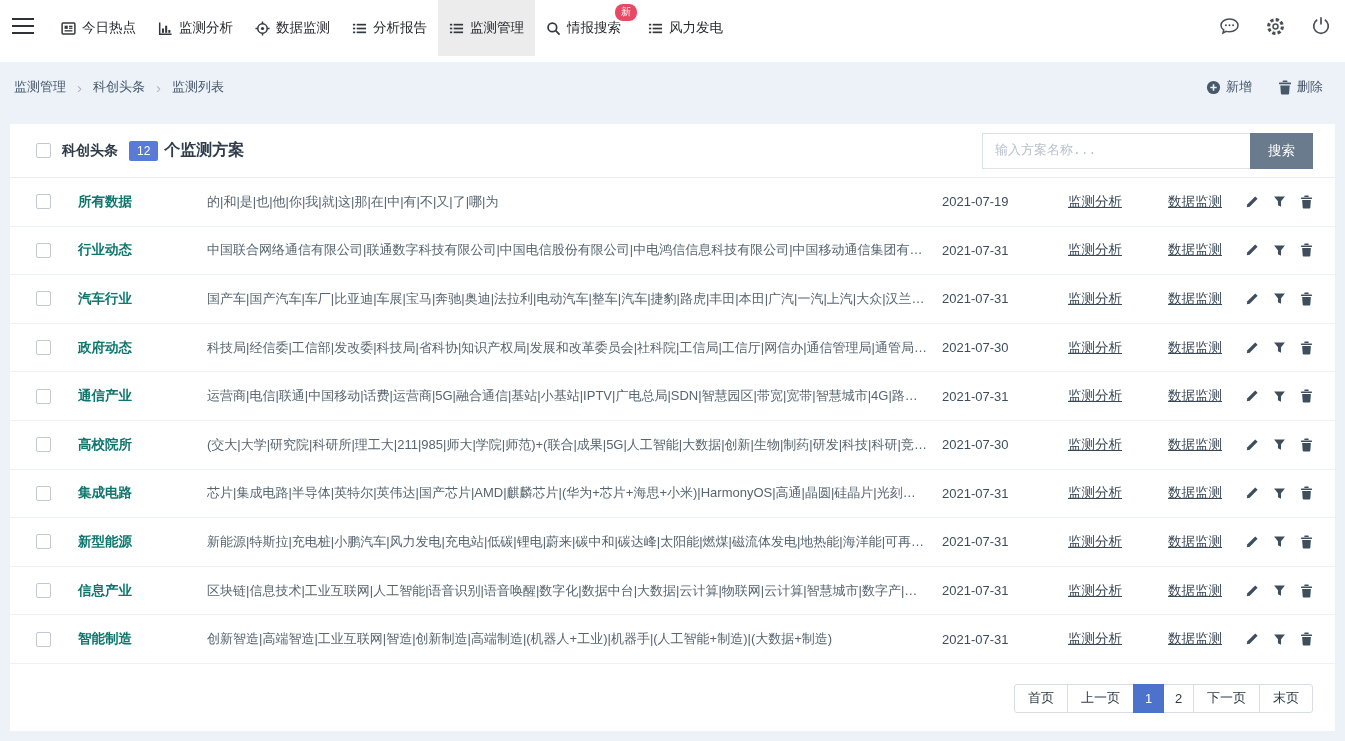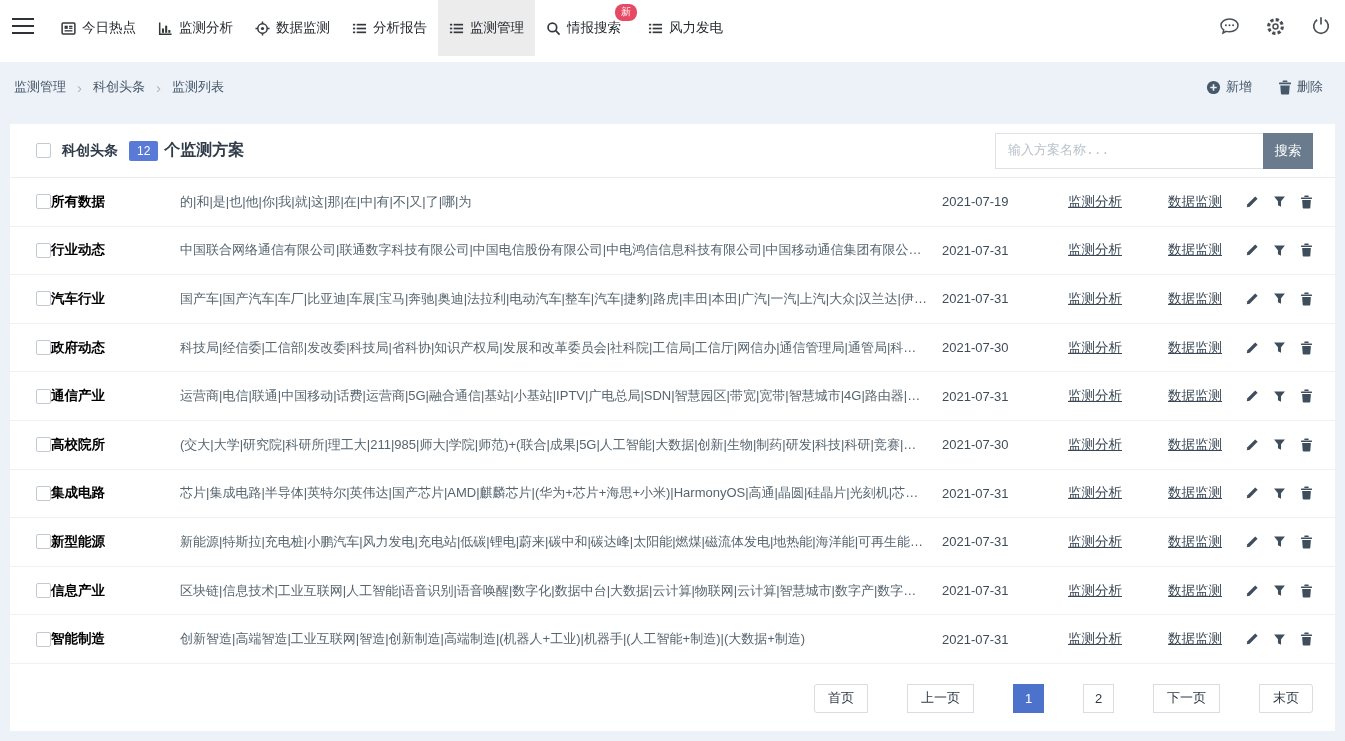--- a/index.html
+++ b/index.html
@@ -30,34 +30,34 @@
   
   .card { background:#fff; margin:12px 10px 0; height:607px; display:flex; flex-direction:column; }
   .card-header { flex:0 0 54px; display:flex; align-items:center; padding:0 22px 0 26px; border-bottom:1px solid #e9edf2; }
   .checkbox { width:15px; height:15px; border:1px solid #c2c9d2; border-radius:2px; background:#fff; flex:0 0 15px; cursor:pointer; }
   .card-title { font-size:14px; font-weight:700; color:#2f3b48; margin-left:11px; }
   .count-badge { color:#fff; font-size:12px; padding:3px 8px; border-radius:2px; margin-left:11px;text-align:center; }
   .count-suffix { font-size:16px; color:#2f3b48; margin-left:6px; font-weight:600; }
   .search-group { margin-left:auto; display:flex;font-family:Liberation Mono, monospace; }
   .search-input { width:268px; height:36px; border:1px solid #dde2e8; border-right:none; padding:0 12px; font-size:13px; color:#333; outline:none; font-family:inherit; }
   .search-input::placeholder { color:#b9c2cc; }
-  .search-btn { width:50px; height:36px; color:#fff; border:none; font-size:13.5px; cursor:pointer; font-family:inherit; }
+  .search-btn { width:63px; height:36px; color:#fff; border:none; font-size:13.5px; cursor:pointer; font-family:inherit; }
 
   
   .trow { height:48.6px; display:flex; align-items:center; padding:0 22px 0 26px; border-bottom:1px solid #eef1f5; }
-  .rname { flex:0 0 129px; font-size:13.5px; font-weight:700; color:#000000; }
+  .rname { flex:0 0 129px; margin-left:27px; font-size:13.5px; font-weight:700; color:#0f766e; }
   .rkeys { flex:1; min-width:0; white-space:nowrap; overflow:hidden; text-overflow:ellipsis; font-size:13px; color:#57656f; margin-right:14px; }
   .rdate { flex:0 0 103px; font-size:13px; color:#3f4d5a; }
   .rlink { flex:0 0 100px; text-align:center; font-size:13.5px; color:#3a4856; text-decoration:underline; cursor:pointer; }
   .ricons { flex:0 0 68px; display:flex; justify-content:space-between; align-items:center; color:#3f4e5c; }
   .ric { cursor:pointer; display:flex; }
 
   
   .pagination-zone { flex:1; display:flex; justify-content:flex-end; align-items:flex-start; padding:20px 22px 0; }
-  .pg-group { display:flex;gap:40px; }
+  .pg-group { display:flex; }
   .pg-pages { display:contents; }
   .pg-btn { height:29px; padding:0 13px; background:#fff; border:1px solid #d8dde3; color:#2f3a45; font-size:13px; margin-left:-1px; cursor:pointer; font-family:inherit; }
   .pg-btn.first { margin-left:0; border-radius:3px 0 0 3px; }
   .pg-btn.last { border-radius:0 3px 3px 0; }
   .pg-btn.num { padding:0; width:31px; }
   .pg-btn.active { color:#fff; position:relative; z-index:1; }
 </style>
 </head>
 <body>
 

